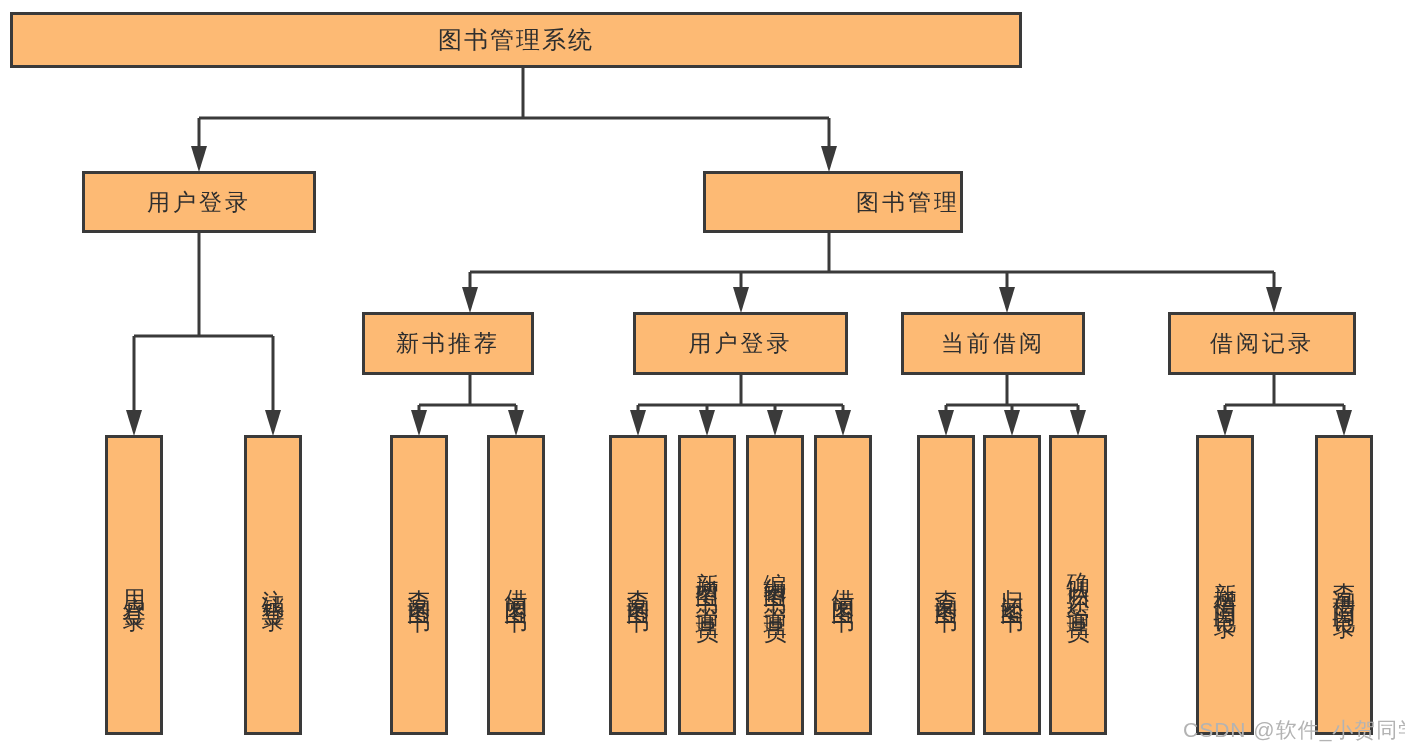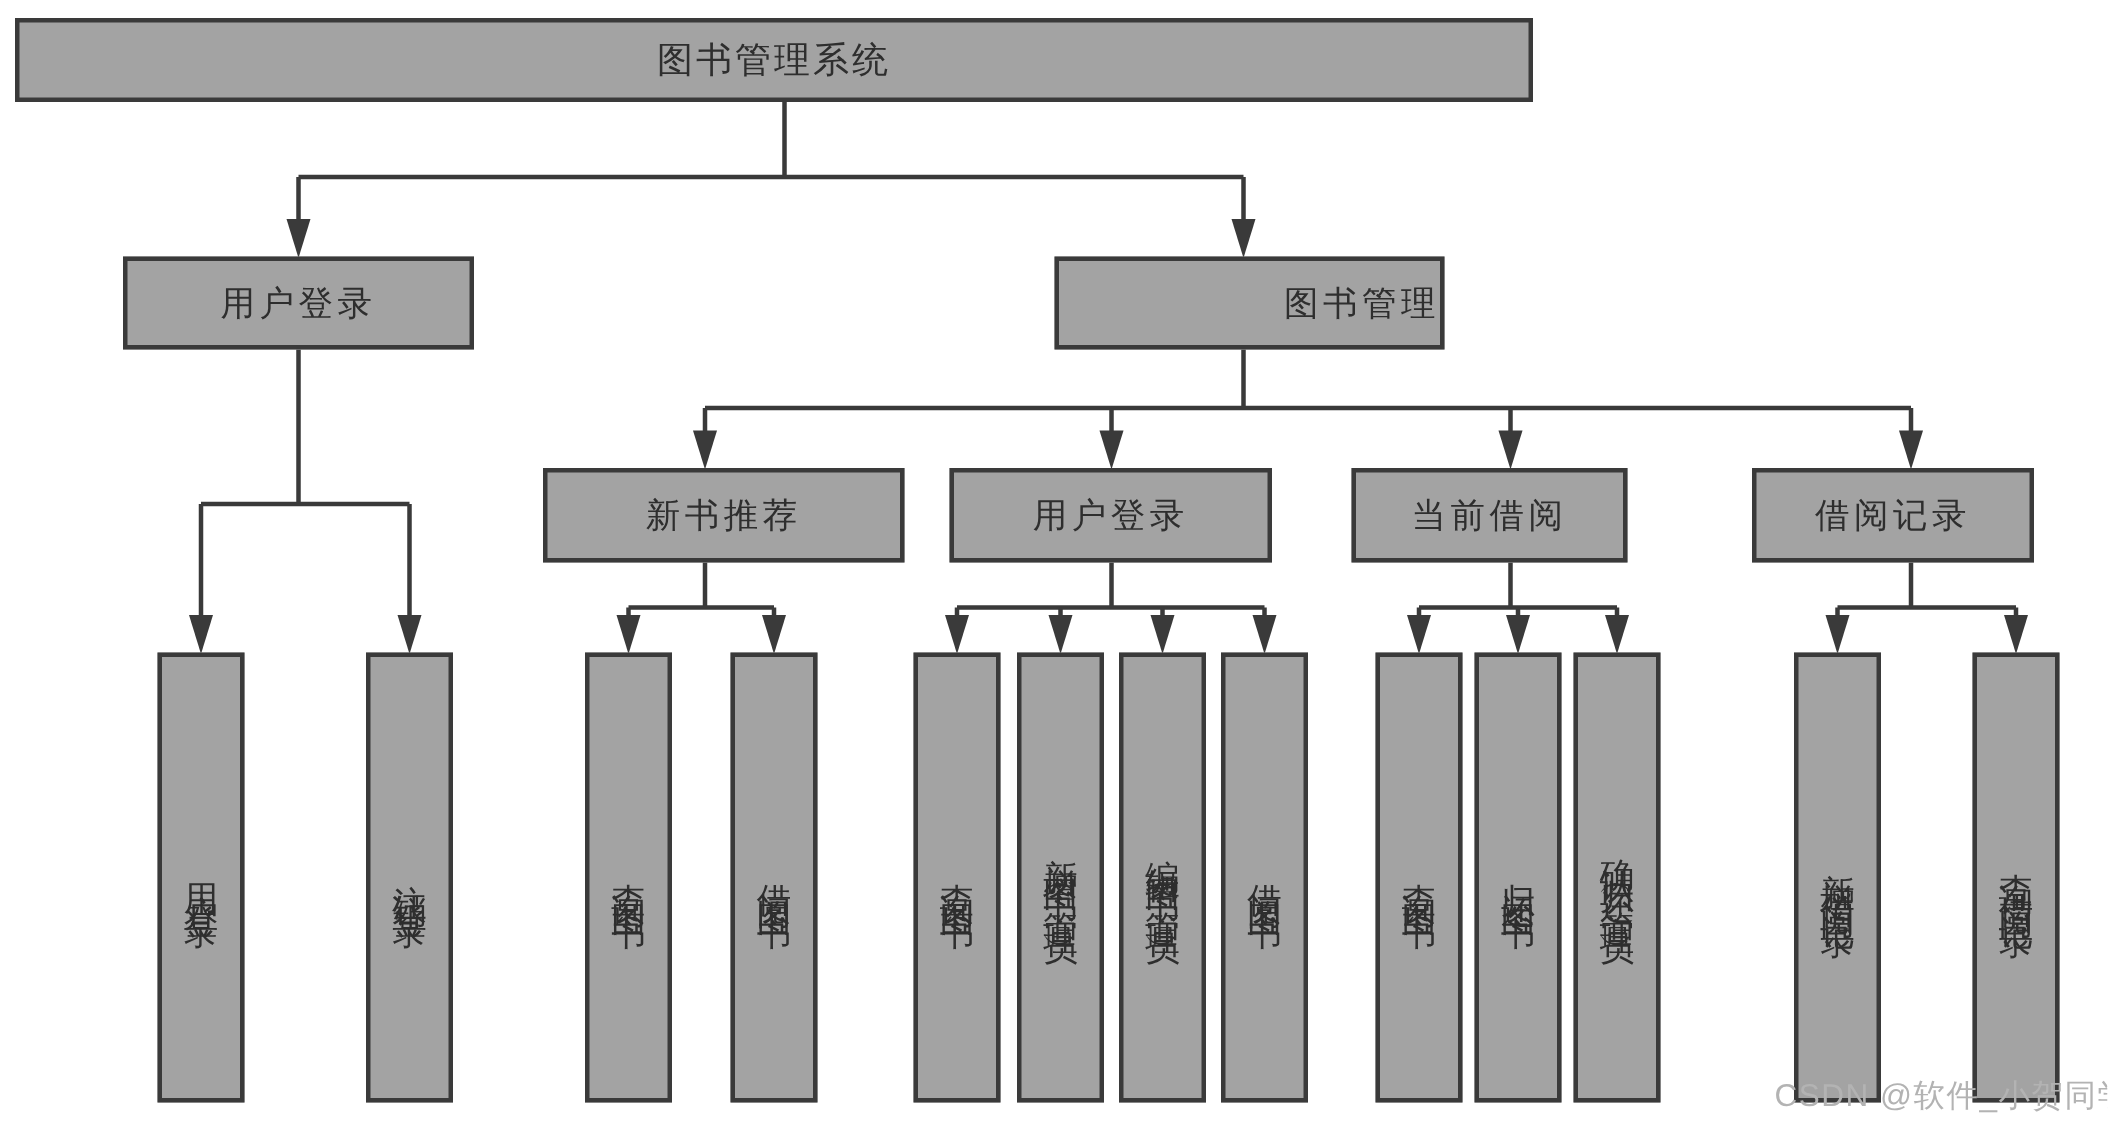--- a/index.html
+++ b/index.html
@@ -12,21 +12,21 @@
     overflow: hidden;
   }
   .wires {
     position: absolute;
     left: 0; top: 0;
     width: 1405px; height: 747px;
   }
   .box {
     position: absolute;
     box-sizing: border-box;
-    background: #a3a3a3;
+    background: #fdba74;
     border: 3px solid #3a3a3a;
     display: flex;
     align-items: center;
     justify-content: center;
     color: #2e2e2e;
   }
   .box.h span {
     font-size: 23px;
     letter-spacing: 3px;
     white-space: nowrap;
@@ -100,21 +100,21 @@
     <span>图书管理系统</span>
   </div>
 
   <div class="box h" style="left:82px; top:171px; width:234px; height:62px;">
     <span>用户登录</span>
   </div>
   <div class="box h" style="left:703px; top:171px; width:260px; height:62px;justify-content:flex-end;">
     <span>图书管理</span>
   </div>
 
-  <div class="box h" style="left:362px; top:312px; width:241px; height:63px;">
+  <div class="box h" style="left:362px; top:312px; width:172px; height:63px;">
     <span>新书推荐</span>
   </div>
   <div class="box h" style="left:633px; top:312px; width:215px; height:63px;">
     <span>用户登录</span>
   </div>
   <div class="box h" style="left:901px; top:312px; width:184px; height:63px;">
     <span>当前借阅</span>
   </div>
   <div class="box h" style="left:1168px; top:312px; width:188px; height:63px;justify-content:center;">
     <span>借阅记录</span>

